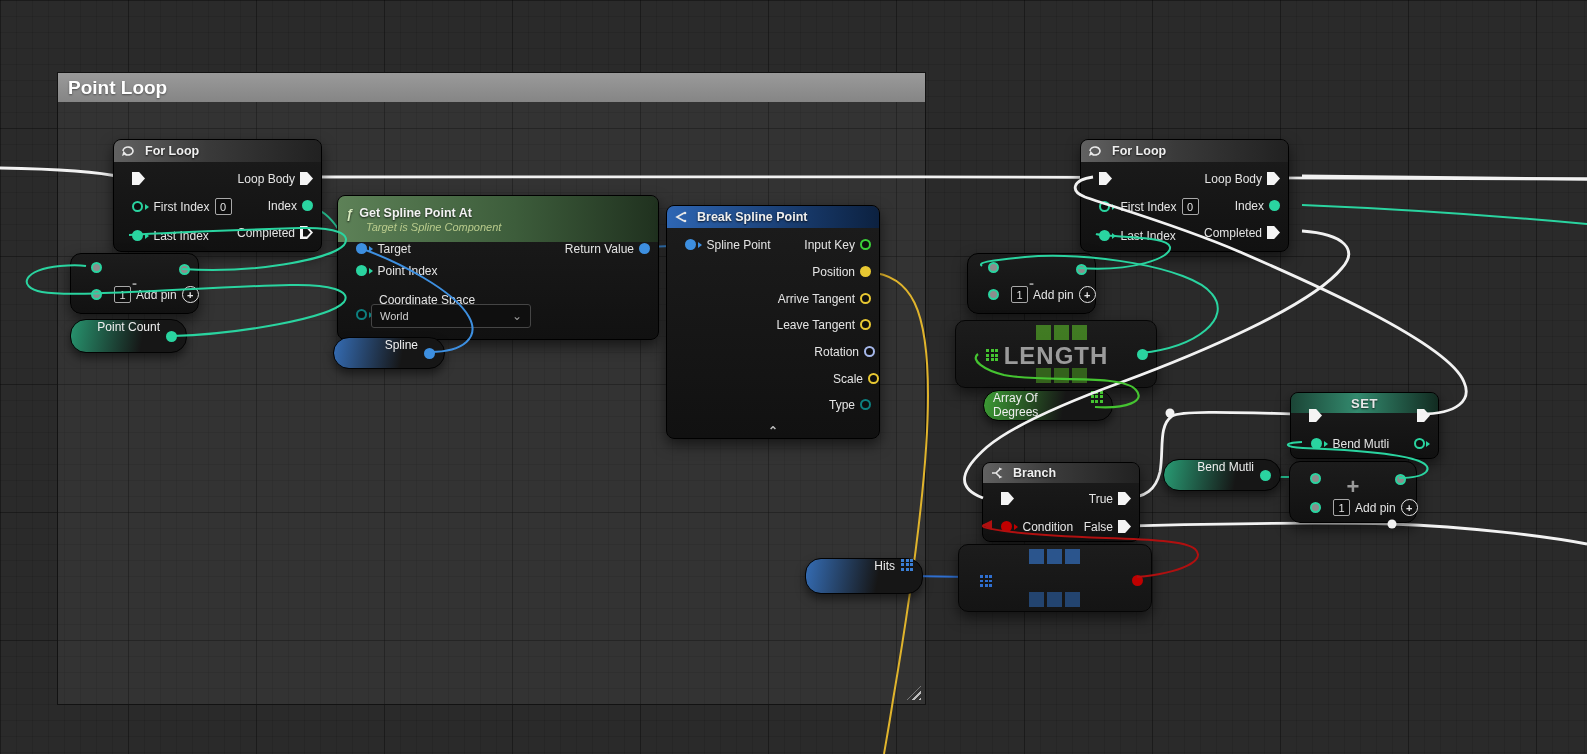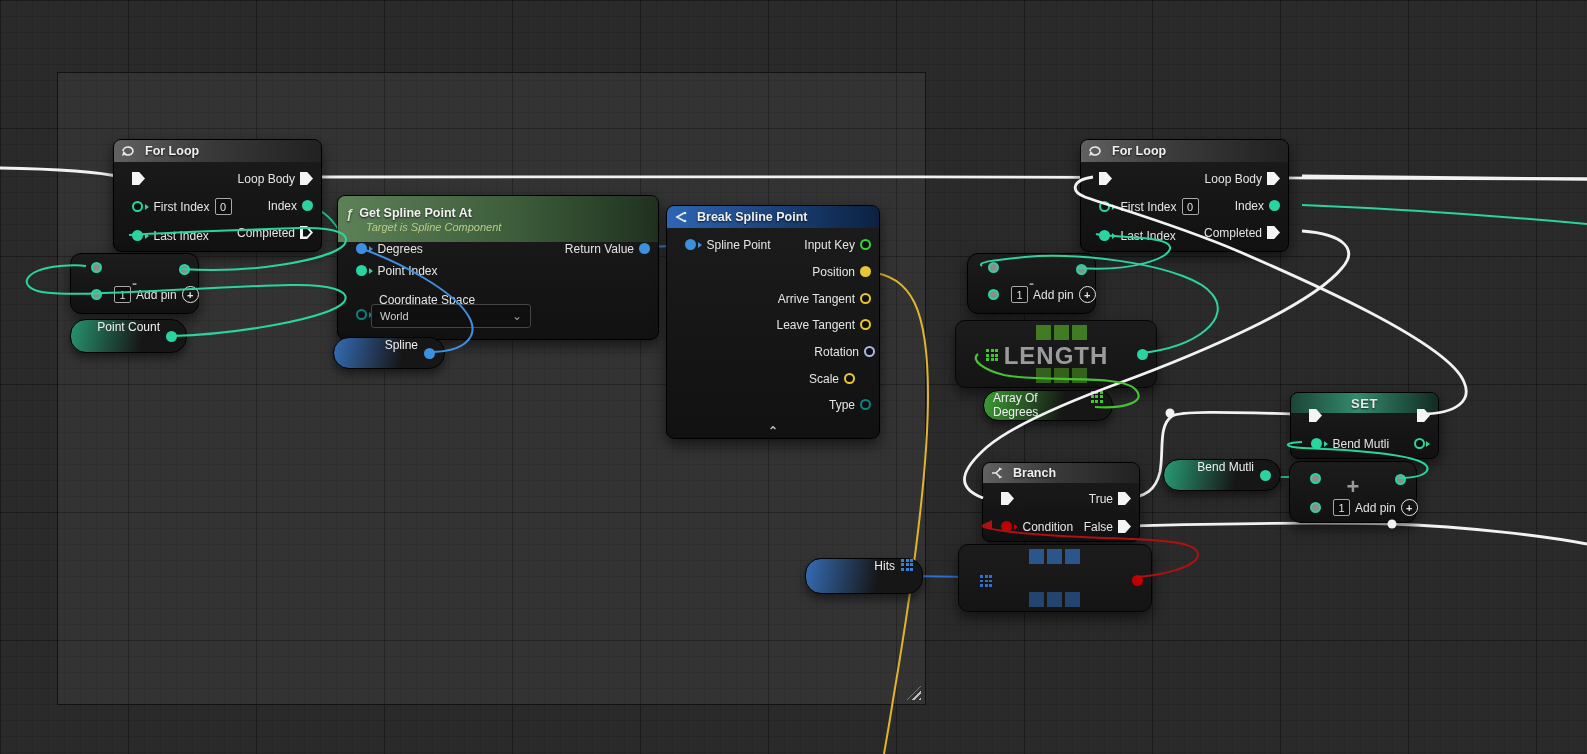--- a/index.html
+++ b/index.html
@@ -68,20 +68,21 @@
   .bar{position:absolute;width:15px;height:15px;}
   .chev{color:#9a9a9a;font-size:12px;}
   .collapse{position:absolute;left:0;right:0;bottom:2px;text-align:center;color:#bdbdbd;font-size:12px;font-weight:bold;line-height:10px;}
 </style>
 </head>
 <body>
 
 <div id="stage">
 
   <div class="comment" style="left:57px;top:72px;width:867px;height:631px;">
+    <div class="comment-hdr">Point Loop</div>
     <div class="rsz"></div>
   </div>
 
   <svg id="wires-under" class="wires" width="1587" height="754" viewBox="0 0 1587 754">
     <path d="M0,168 C60,169 100,172 121,177" stroke="#f2f2f2" stroke-width="2.8" fill="none"></path>
     <path d="M303,177 C700,176 1200,177 1587,179" stroke="#f2f2f2" stroke-width="2.8" fill="none"></path>
     <path d="M1302,176 L1587,179" stroke="#f2f2f2" stroke-width="2.8" fill="none"></path>
     <path d="M1124,498 C1146,498 1156,489 1160,472 C1164,450 1158,426 1172,416 C1182,410 1250,413 1302,414" stroke="#f2f2f2" stroke-width="2.8" fill="none"></path>
     <path d="M1124,526 C1240,523 1320,522 1392,524 C1470,527 1545,536 1587,544" stroke="#f2f2f2" stroke-width="2.8" fill="none"></path>
     <path d="M868,272 C912,275 928,310 928,395 C928,480 910,600 893,700 C889,726 886,742 884,754" stroke="#e0b42c" stroke-width="2" fill="none"></path>
@@ -242,21 +243,21 @@
           <span class="fnglyph">ƒ</span>
           <span>Get Spline Point At</span>
         </div>
       <div class="t2">Target is Spline Component</div>
     </div>
     <div class="prow" style="left:8px;top:44px;--c:#3d8fe0;">
         <span class="pinw">
           <span class="pin f"></span>
           <span class="wedge"></span>
         </span>
-        <span>Degrees</span>
+        <span>Target</span>
       </div>
     <div class="prow r" style="right:8px;top:44px;--c:#3d8fe0;">
         <span class="pinw">
           <span class="pin f"></span>
         </span>
         <span>Return Value</span>
       </div>
     <div class="prow" style="left:8px;top:66px;--c:#2ad4a0;">
         <span class="pinw">
           <span class="pin f"></span>
@@ -325,21 +326,21 @@
           <span class="pin h"></span>
         </span>
         <span>Leave Tangent</span>
       </div>
     <div class="prow r" style="right:4px;top:137px;--c:#a6b8ea;">
         <span class="pinw">
           <span class="pin h"></span>
         </span>
         <span>Rotation</span>
       </div>
-    <div class="prow r" style="right:24px;top:164px;text-align:center;--c:#e8c832;">
+    <div class="prow r" style="right:0;top:164px;text-align:center;--c:#e8c832;">
         <span class="pinw">
           <span class="pin h"></span>
         </span>
         <span>Scale</span>
       </div>
     <div class="prow r" style="right:8px;top:190px;--c:#0d8080;">
         <span class="pinw">
           <span class="pin h"></span>
         </span>
         <span>Type</span>

